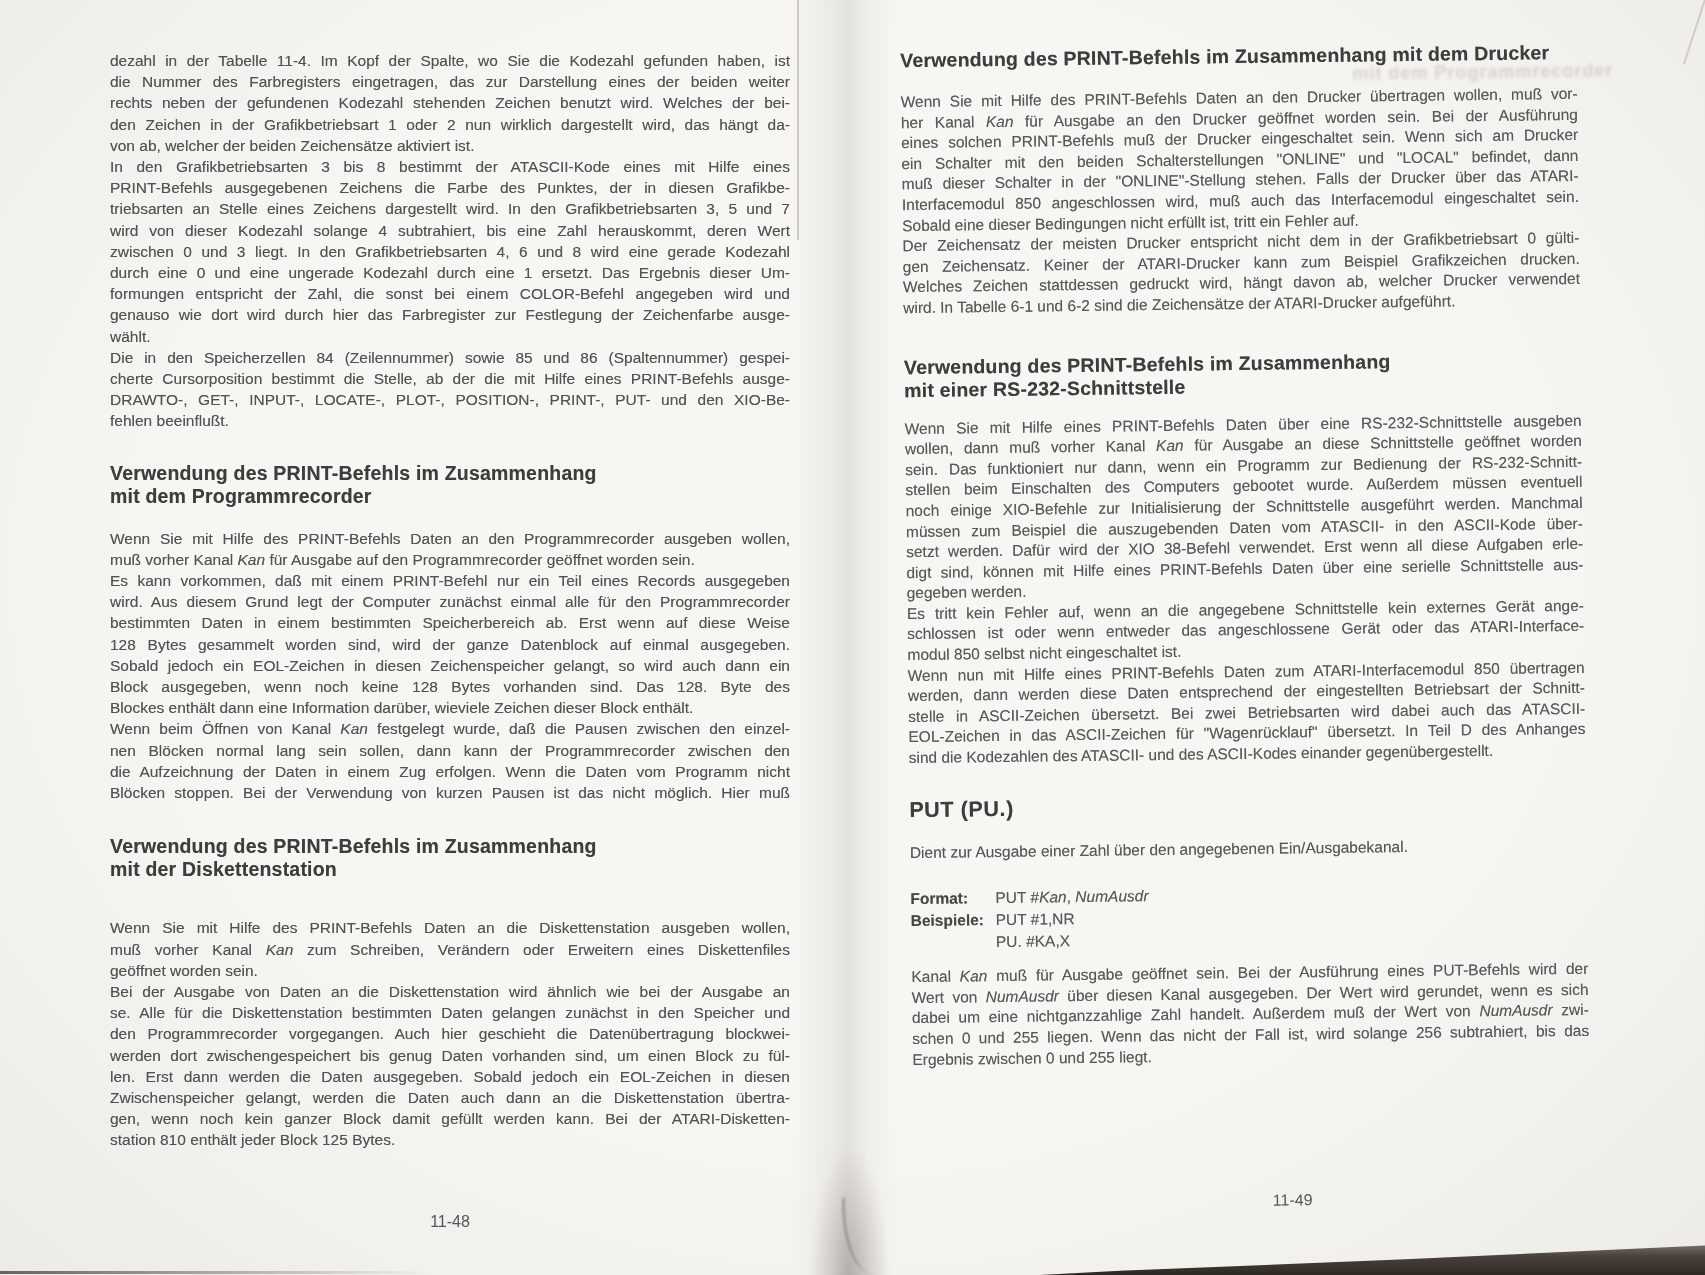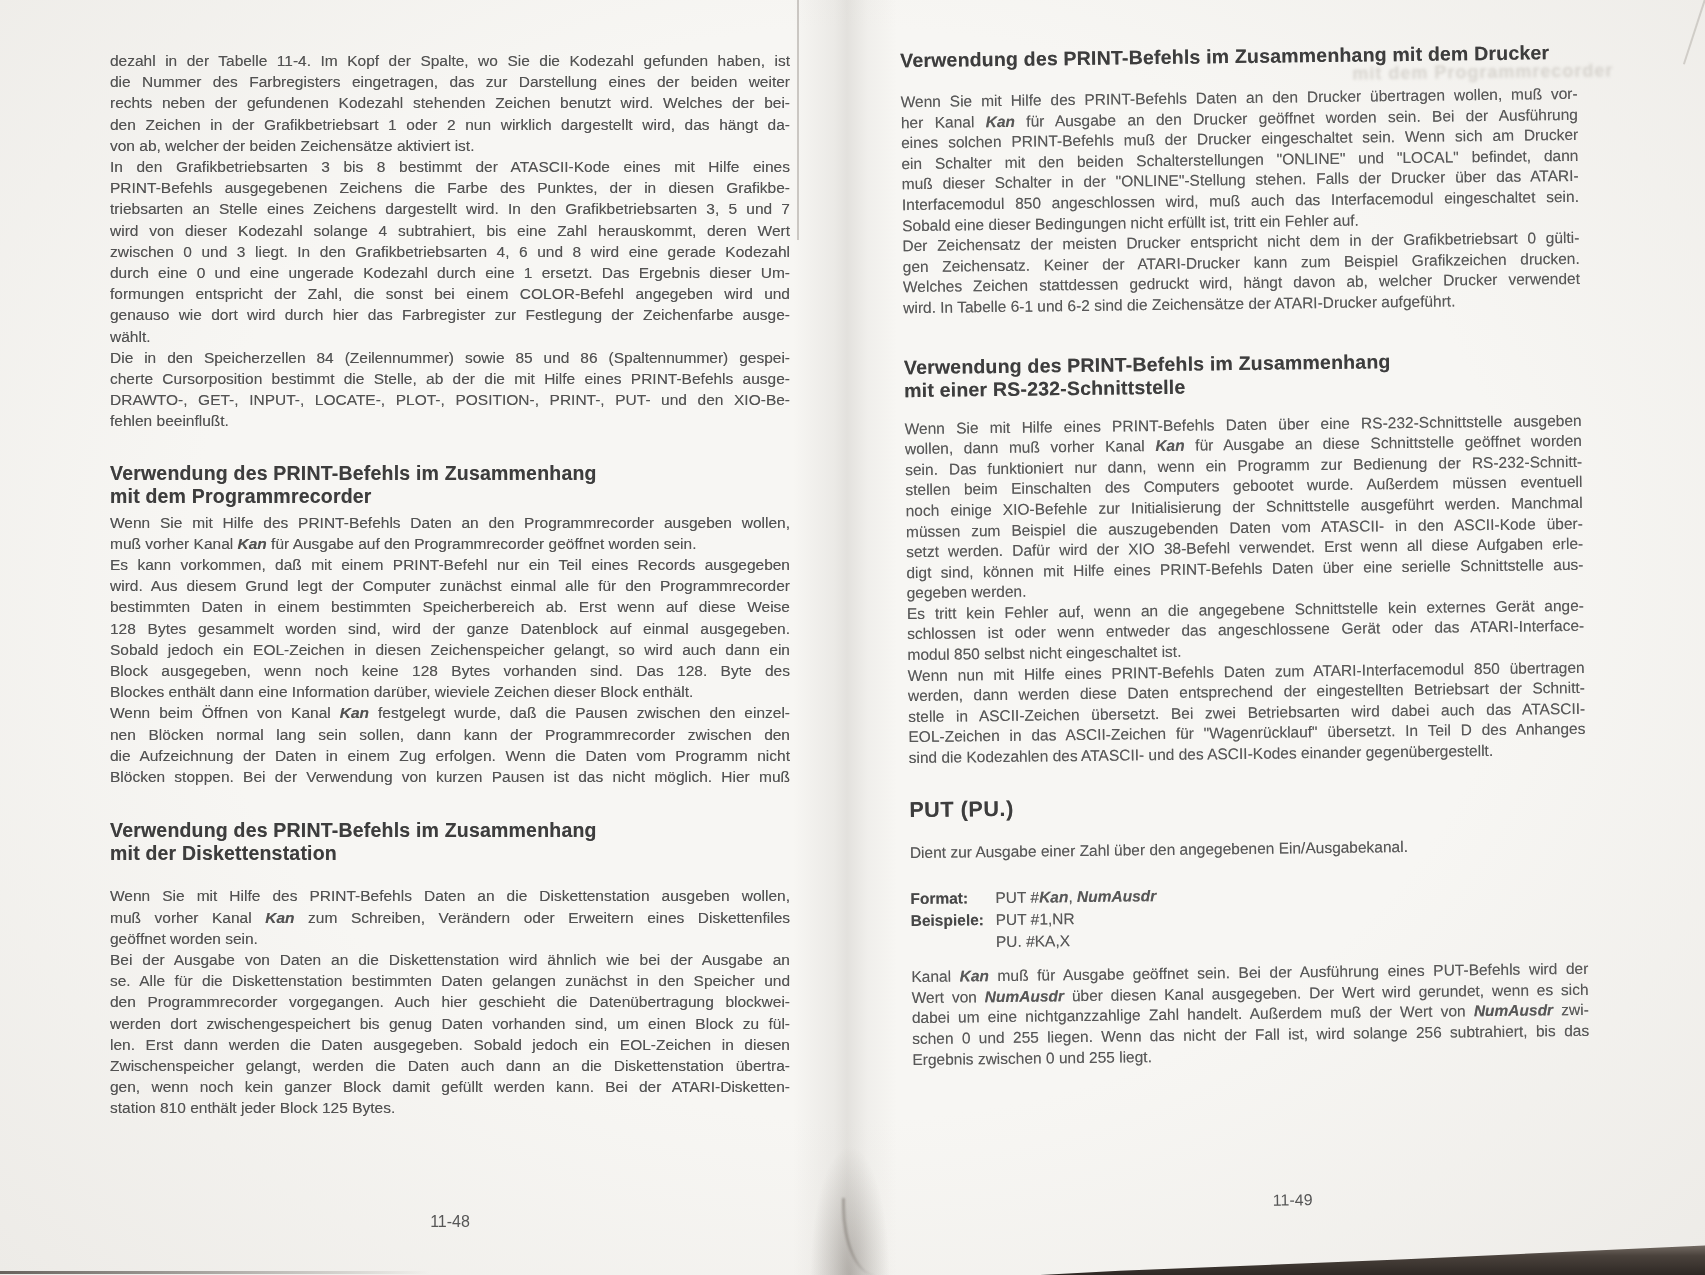--- a/index.html
+++ b/index.html
@@ -11,21 +11,21 @@
     font-family:"Liberation Sans", sans-serif;
     -webkit-font-smoothing:antialiased;
   }
   .page{position:absolute;color:#525252;font-size:15.5px;}
   .page-left{left:110px;top:50px;width:680px;}
   .page-right{left:905px;top:45px;width:677px;color:#585858;transform:rotate(-0.7deg);transform-origin:50% 40%;}
   .line{text-align:justify;text-align-last:justify;text-shadow:0 0 .5px rgba(90,90,90,.55);}
   .line.last{text-align-last:left;}
   .page-left .line{line-height:21.2px;}
   .page-right .line{line-height:20.6px;}
-  .it{font-style:italic;font-weight:bold;}
+  .it{font-style:italic;}
   .heading{font-weight:bold;color:#3d3d3d;font-size:19.5px;letter-spacing:.2px;text-shadow:0 0 .5px rgba(60,60,60,.5);}
   .h-line{line-height:23px;}
   .heading.xl{font-size:21.5px;letter-spacing:.6px;}
   .f-row{line-height:22px;text-shadow:0 0 .5px rgba(90,90,90,.55);}
   .f-label{display:inline-block;width:85px;font-weight:bold;color:#474747;}
   .page-number{position:absolute;width:100%;text-align:center;font-size:16px;color:#565656;}
   .page-left .page-number{top:1163px;}
   .page-right .page-number{top:1147px;text-indent:80px;}
   .ghost{position:absolute;left:452px;top:20px;font-weight:bold;font-size:18px;color:#b9b4ac;opacity:.5;filter:blur(1.6px);letter-spacing:1px;white-space:nowrap;}
   
@@ -76,21 +76,21 @@
       <div class="para">
         <div class="line">Die in den Speicherzellen 84 (Zeilennummer) sowie 85 und 86 (Spaltennummer) gespei-</div>
         <div class="line">cherte Cursorposition bestimmt die Stelle, ab der die mit Hilfe eines PRINT-Befehls ausge-</div>
         <div class="line">DRAWTO-, GET-, INPUT-, LOCATE-, PLOT-, POSITION-, PRINT-, PUT- und den XIO-Be-</div>
         <div class="line last">fehlen beeinflußt.</div>
       </div>
       <div class="heading" style="margin-top: 30px;">
         <div class="h-line">Verwendung des PRINT-Befehls im Zusammenhang</div>
         <div class="h-line">mit dem Programmrecorder</div>
       </div>
-      <div class="para" style="margin-top: 4px;">
+      <div class="para" style="margin-top: 20px;">
         <div class="line">Wenn Sie mit Hilfe des PRINT-Befehls Daten an den Programmrecorder ausgeben wollen,</div>
         <div class="line last"><span>muß vorher Kanal </span><span class="it">Kan</span><span> für Ausgabe auf den Programmrecorder geöffnet worden sein.</span></div>
       </div>
       <div class="para">
         <div class="line">Es kann vorkommen, daß mit einem PRINT-Befehl nur ein Teil eines Records ausgegeben</div>
         <div class="line">wird. Aus diesem Grund legt der Computer zunächst einmal alle für den Programmrecorder</div>
         <div class="line">bestimmten Daten in einem bestimmten Speicherbereich ab. Erst wenn auf diese Weise</div>
         <div class="line">128 Bytes gesammelt worden sind, wird der ganze Datenblock auf einmal ausgegeben.</div>
         <div class="line">Sobald jedoch ein EOL-Zeichen in diesen Zeichenspeicher gelangt, so wird auch dann ein</div>
         <div class="line">Block ausgegeben, wenn noch keine 128 Bytes vorhanden sind. Das 128. Byte des</div>
@@ -99,21 +99,21 @@
       <div class="para">
         <div class="line"><span>Wenn beim Öffnen von Kanal </span><span class="it">Kan</span><span> festgelegt wurde, daß die Pausen zwischen den einzel-</span></div>
         <div class="line">nen Blöcken normal lang sein sollen, dann kann der Programmrecorder zwischen den</div>
         <div class="line">die Aufzeichnung der Daten in einem Zug erfolgen. Wenn die Daten vom Programm nicht</div>
         <div class="line">Blöcken stoppen. Bei der Verwendung von kurzen Pausen ist das nicht möglich. Hier muß</div>
       </div>
       <div class="heading" style="margin-top: 32px;">
         <div class="h-line">Verwendung des PRINT-Befehls im Zusammenhang</div>
         <div class="h-line">mit der Diskettenstation</div>
       </div>
-      <div class="para" style="margin-top: 20px;">
+      <div class="para" style="margin-top: 36px;">
         <div class="line">Wenn Sie mit Hilfe des PRINT-Befehls Daten an die Diskettenstation ausgeben wollen,</div>
         <div class="line"><span>muß vorher Kanal </span><span class="it">Kan</span><span> zum Schreiben, Verändern oder Erweitern eines Diskettenfiles</span></div>
         <div class="line last">geöffnet worden sein.</div>
       </div>
       <div class="para">
         <div class="line">Bei der Ausgabe von Daten an die Diskettenstation wird ähnlich wie bei der Ausgabe an</div>
         <div class="line">se. Alle für die Diskettenstation bestimmten Daten gelangen zunächst in den Speicher und</div>
         <div class="line">den Programmrecorder vorgegangen. Auch hier geschieht die Datenübertragung blockwei-</div>
         <div class="line">werden dort zwischengespeichert bis genug Daten vorhanden sind, um einen Block zu fül-</div>
         <div class="line">len. Erst dann werden die Daten ausgegeben. Sobald jedoch ein EOL-Zeichen in diesen</div>

